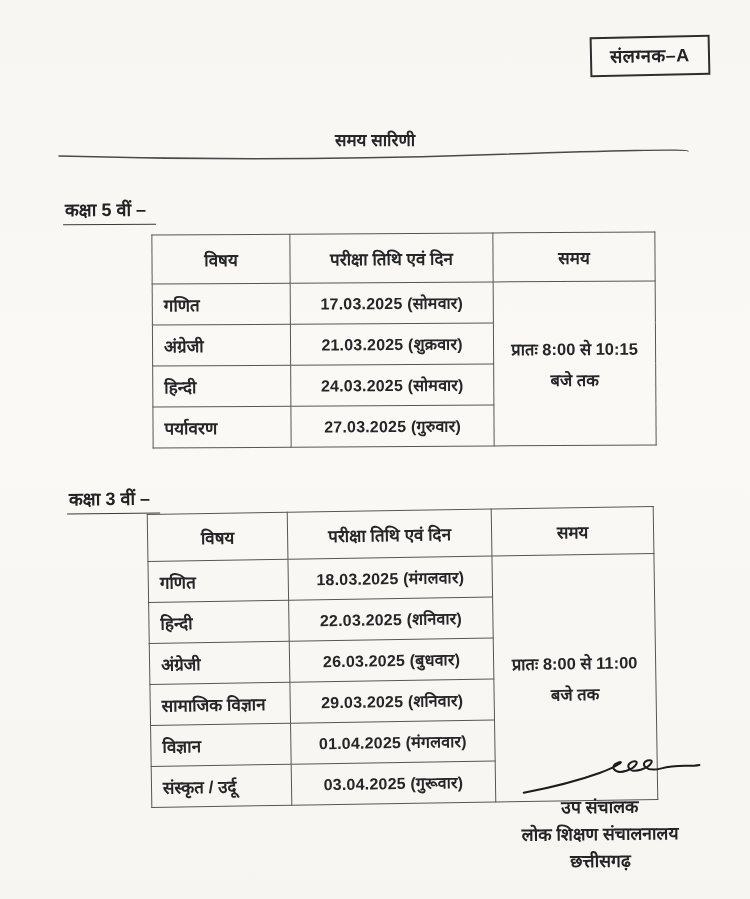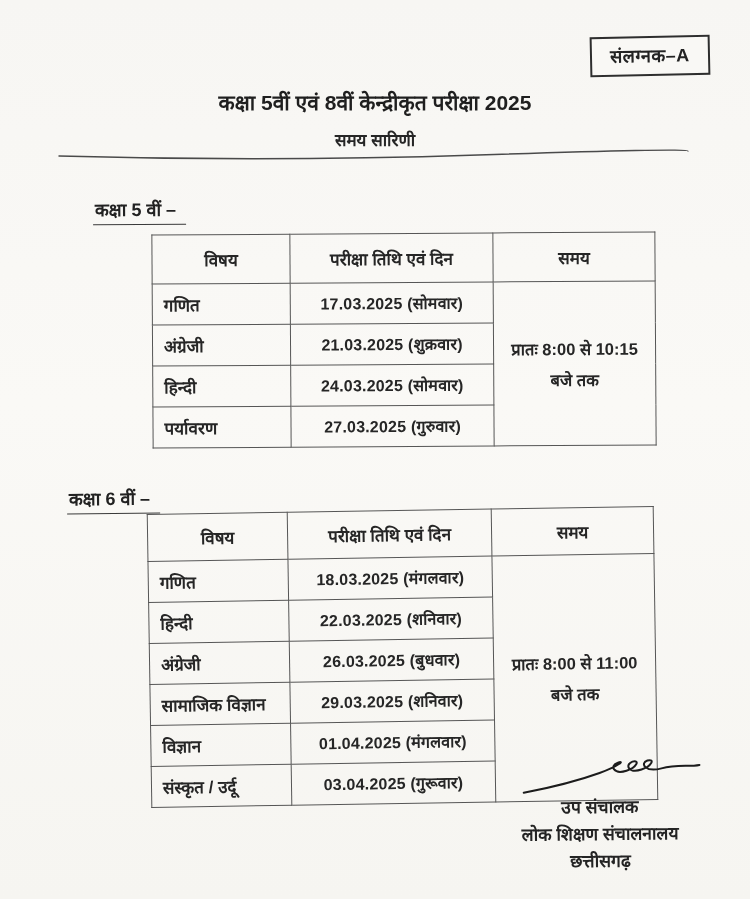--- a/index.html
+++ b/index.html
@@ -58,21 +58,21 @@
     height: 16px;
   }
   .section-heading {
     position: absolute;
     font-size: 18px;
     font-weight: bold;
     color: #222;
     border-bottom: 1.6px solid #3a3a3a;
     padding: 0 10px 3px 2px;
   }
-  .heading-5 { left: 63px; top: 197px; transform: rotate(-0.4deg); margin-left: 30px; }
+  .heading-5 { left: 63px; top: 197px; transform: rotate(-0.4deg); }
   .heading-8 { left: 67px; top: 486px; transform: rotate(-0.5deg); }
 
   table.timetable {
     position: absolute;
     border-collapse: collapse;
     table-layout: fixed;
     background: transparent;
   }
   table.timetable th, table.timetable td {
     border: 1.2px solid #565656;
@@ -132,21 +132,20 @@
     line-height: 27px;
   }
 </style>
 </head>
 <body>
 
 <div class="page">
 
   <div class="attachment-box">संलग्नक–A</div>
 
-  <div class="doc-title">कक्षा 5वीं एवं 8वीं केन्द्रीकृत परीक्षा 2025</div>
   <div class="doc-subtitle">समय सारिणी</div>
 
   <svg class="header-rule" viewBox="0 0 632 16" preserveAspectRatio="none">
     <path d="M1,8 Q210,14 420,7 T630,3" fill="none" stroke="#4a4a4a" stroke-width="1.4" stroke-linecap="round"></path>
   </svg>
 
   <div class="section-heading heading-5">कक्षा 5 वीं –</div>
 
   <table class="timetable table-5">
     <colgroup>
@@ -178,21 +177,21 @@
         <td class="subject-cell">हिन्दी</td>
         <td class="date-cell">24.03.2025 (सोमवार)</td>
       </tr>
       <tr>
         <td class="subject-cell">पर्यावरण</td>
         <td class="date-cell">27.03.2025 (गुरुवार)</td>
       </tr>
     </tbody>
   </table>
 
-  <div class="section-heading heading-8">कक्षा 6 वीं –</div>
+  <div class="section-heading heading-8">कक्षा 3 वीं –</div>
 
   <table class="timetable table-8">
     <colgroup>
         <col style="width:140px">
         <col style="width:204px">
         <col style="width:162px">
       </colgroup>
     <thead>
       <tr>
         <th>विषय</th>

